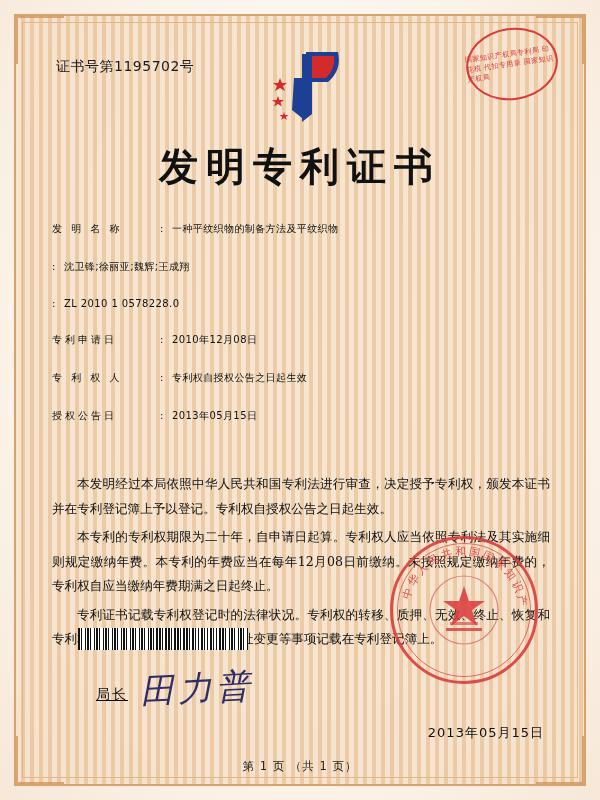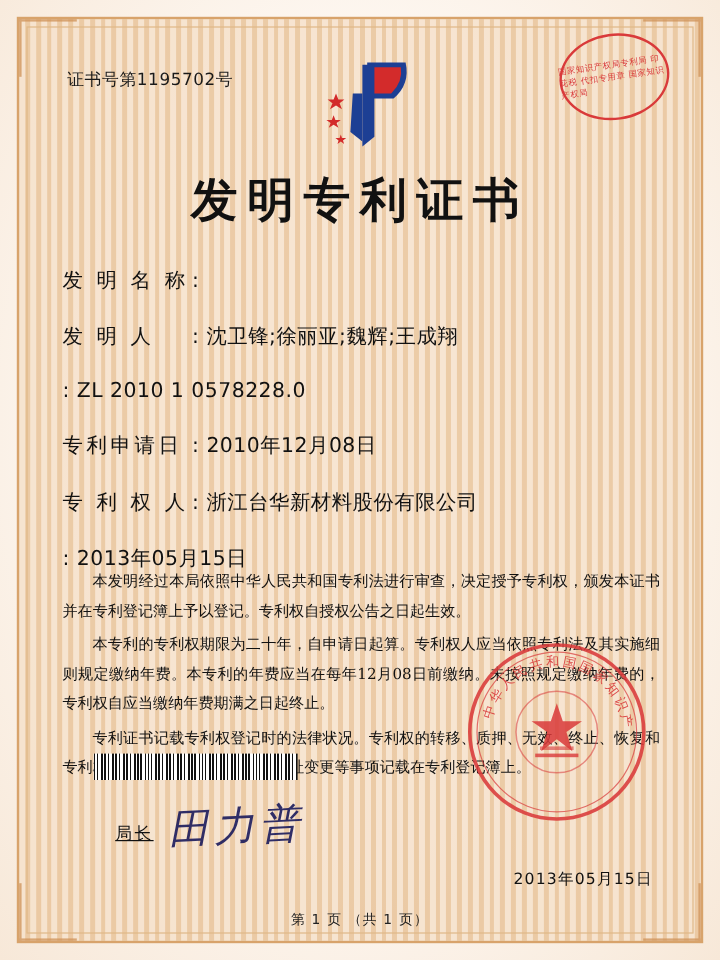--- a/index.html
+++ b/index.html
@@ -73,21 +73,21 @@
     position:absolute;left:0;right:0;top:140px;
     text-align:center;
     font-size:39px;font-weight:bold;color:#111;
     letter-spacing:8px;
     font-family:"DejaVu Serif","Liberation Serif",serif;
   }
 
   
   .fields{
     position:absolute;left:52px;top:222px;right:52px;
-    font-size:17px;color:#111;
+    font-size:10px;color:#111;
   }
   .field-row{
     display:flex;align-items:baseline;margin-bottom:24px;
   }
   .f-label{
     width:108px;flex:0 0 108px;
     letter-spacing:3px;
     white-space:nowrap;
   }
   .f-colon{width:12px;flex:0 0 12px;}
@@ -186,41 +186,42 @@
 代扣专用章
 国家知识产权局</div>
   </div>
 
   <div class="title">发明专利证书</div>
 
   <div class="fields">
     <div class="field-row">
       <div class="f-label">发 明 名 称</div>
       <div class="f-colon">:</div>
-    </div>
-    <div class="field-row">
-      <div class="f-label">发 明 人</div>
+      <div class="f-value">一种平纹织物的制备方法及平纹织物</div>
+    </div>
+    <div class="field-row">
       <div class="f-colon">:</div>
       <div class="f-value">沈卫锋;徐丽亚;魏辉;王成翔</div>
     </div>
     <div class="field-row">
       <div class="f-colon">:</div>
       <div class="f-value">ZL 2010 1 0578228.0</div>
     </div>
     <div class="field-row">
       <div class="f-label">专利申请日</div>
       <div class="f-colon">:</div>
       <div class="f-value">2010年12月08日</div>
     </div>
     <div class="field-row">
       <div class="f-label">专 利 权 人</div>
       <div class="f-colon">:</div>
-      <div class="f-value">浙江台华新材料股份有限公司</div>
-    </div>
-    <div class="field-row">
+      <div class="f-value">专利权自授权公告之日起生效</div>
+    </div>
+    <div class="field-row">
+      <div class="f-label">授权公告日</div>
       <div class="f-colon">:</div>
       <div class="f-value">2013年05月15日</div>
     </div>
   </div>
 
   <div class="body-text">
     <p>本发明经过本局依照中华人民共和国专利法进行审查，决定授予专利权，颁发本证书并在专利登记簿上予以登记。专利权自授权公告之日起生效。</p>
     <p>本专利的专利权期限为二十年，自申请日起算。专利权人应当依照专利法及其实施细则规定缴纳年费。本专利的年费应当在每年12月08日前缴纳。未按照规定缴纳年费的，专利权自应当缴纳年费期满之日起终止。</p>
     <p>专利证书记载专利权登记时的法律状况。专利权的转移、质押、无效、终止、恢复和专利权人的姓名或名称、国籍、地址变更等事项记载在专利登记簿上。</p>
   </div>

